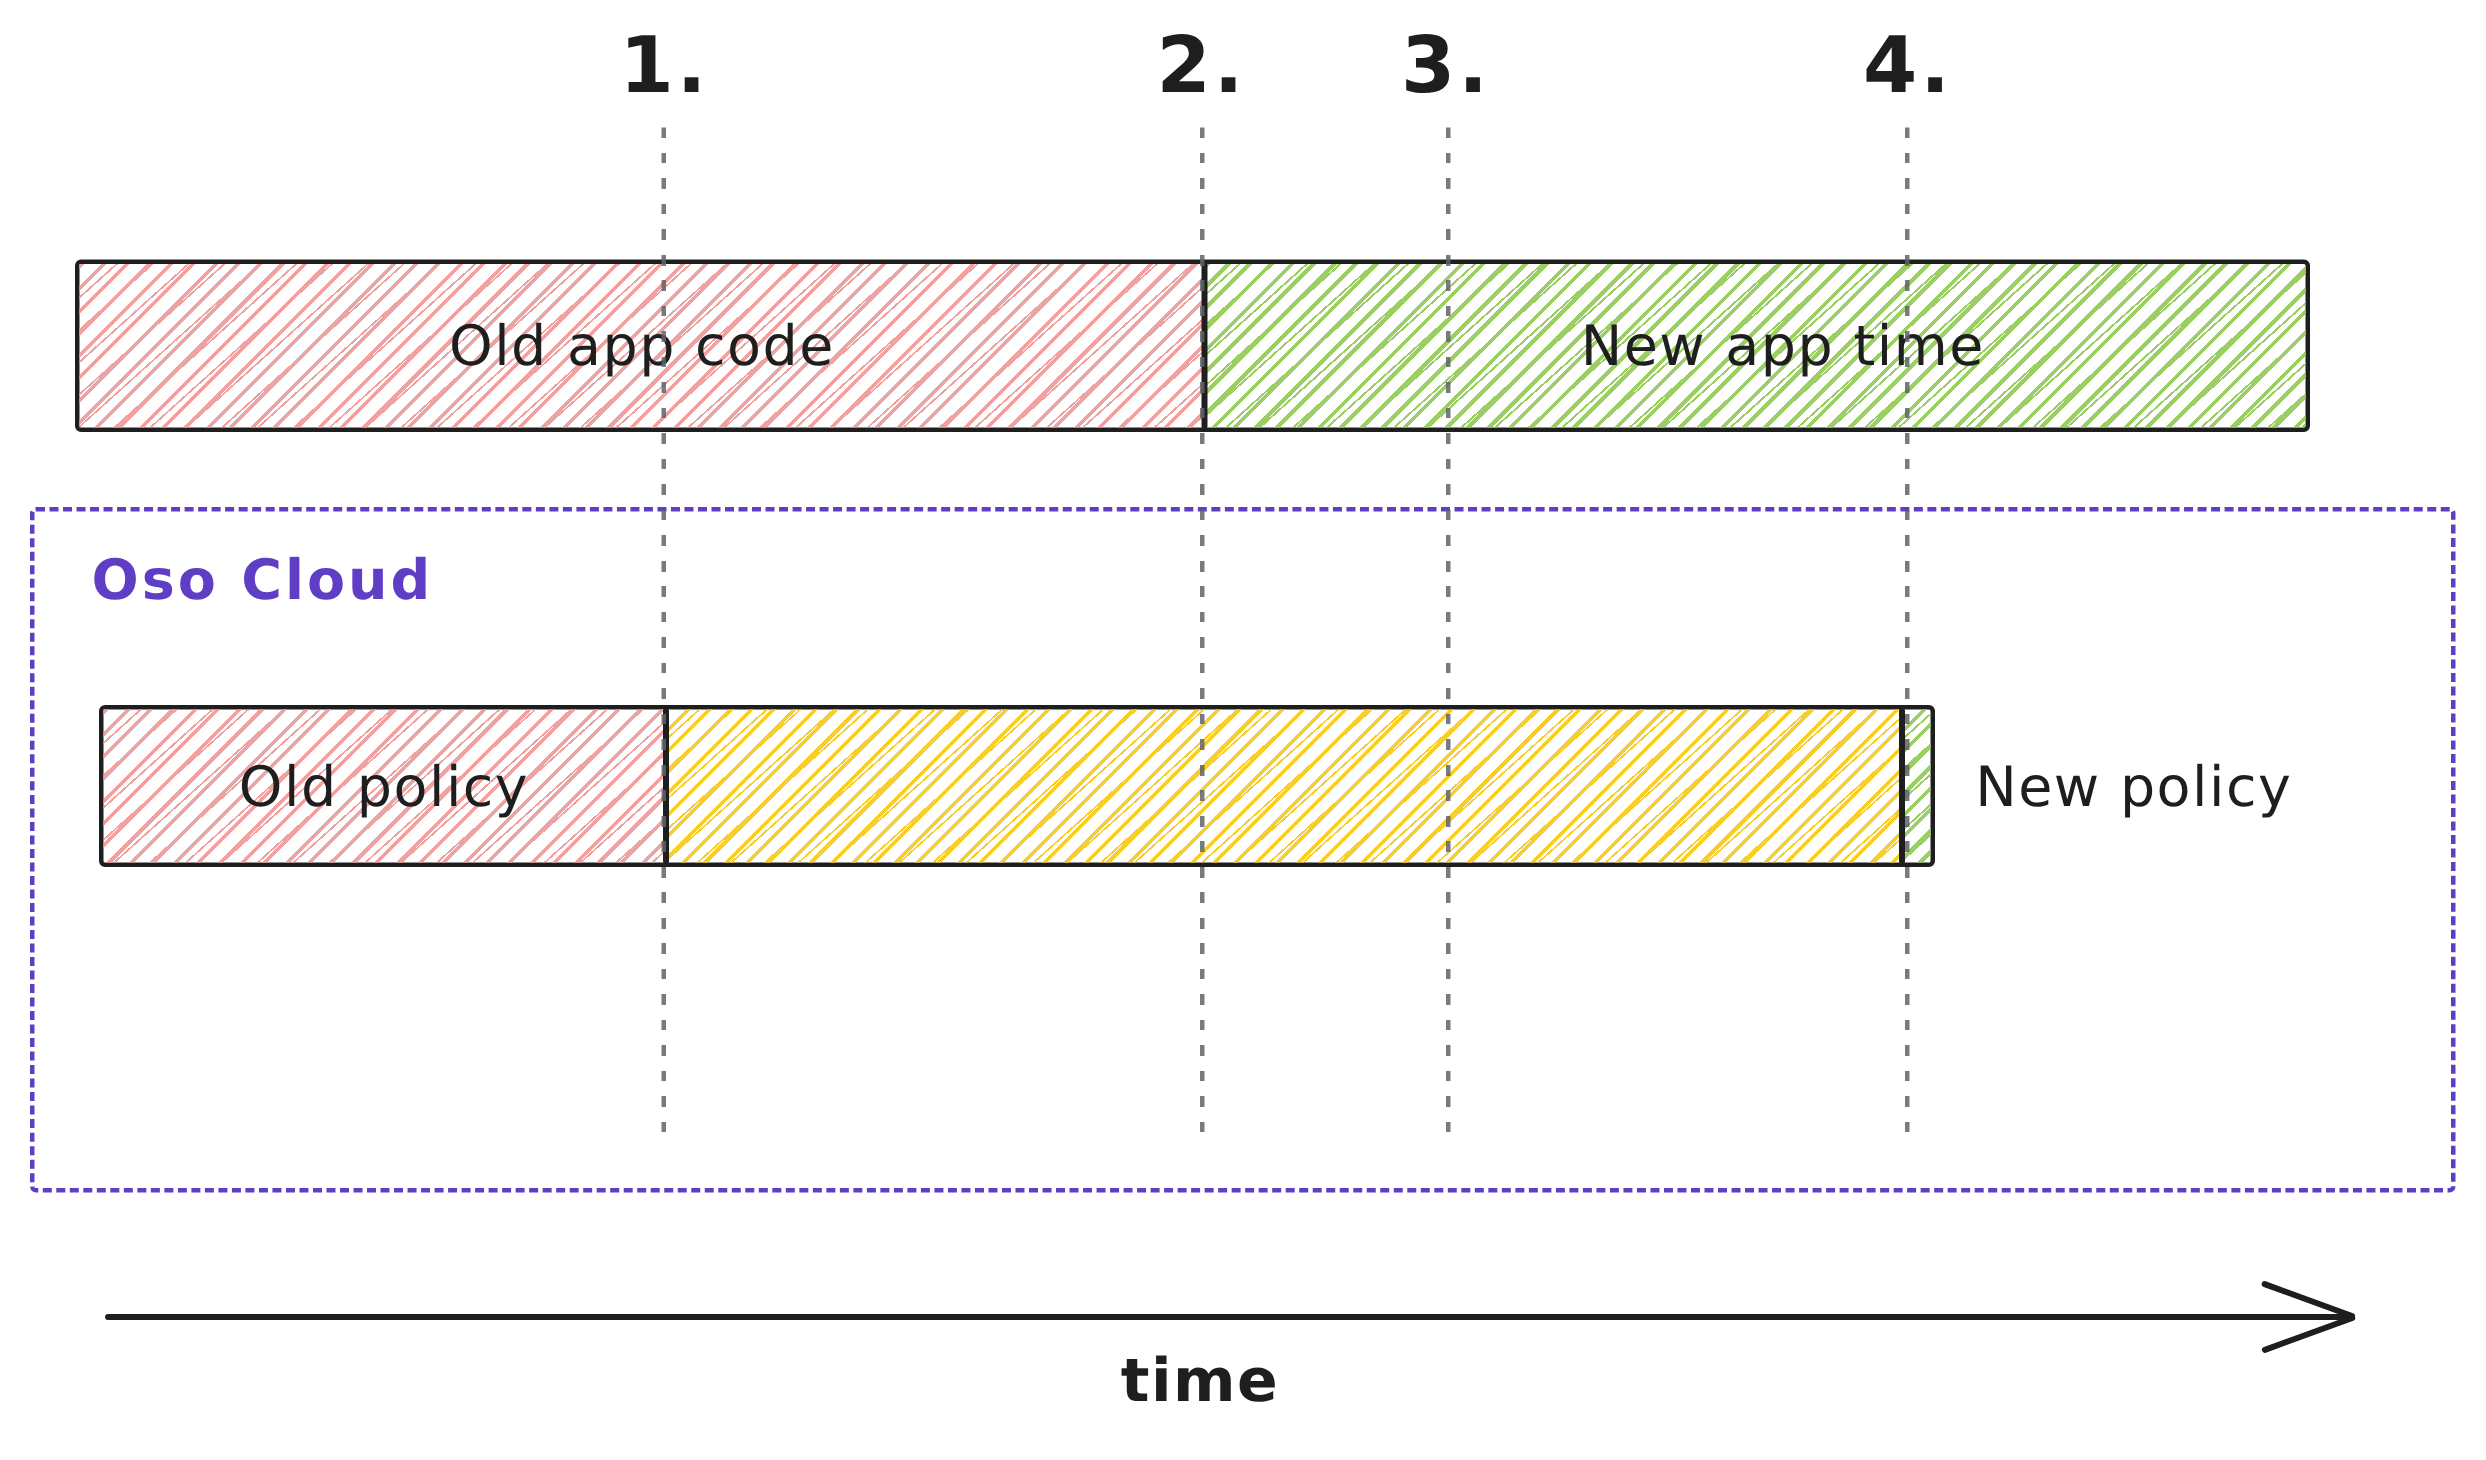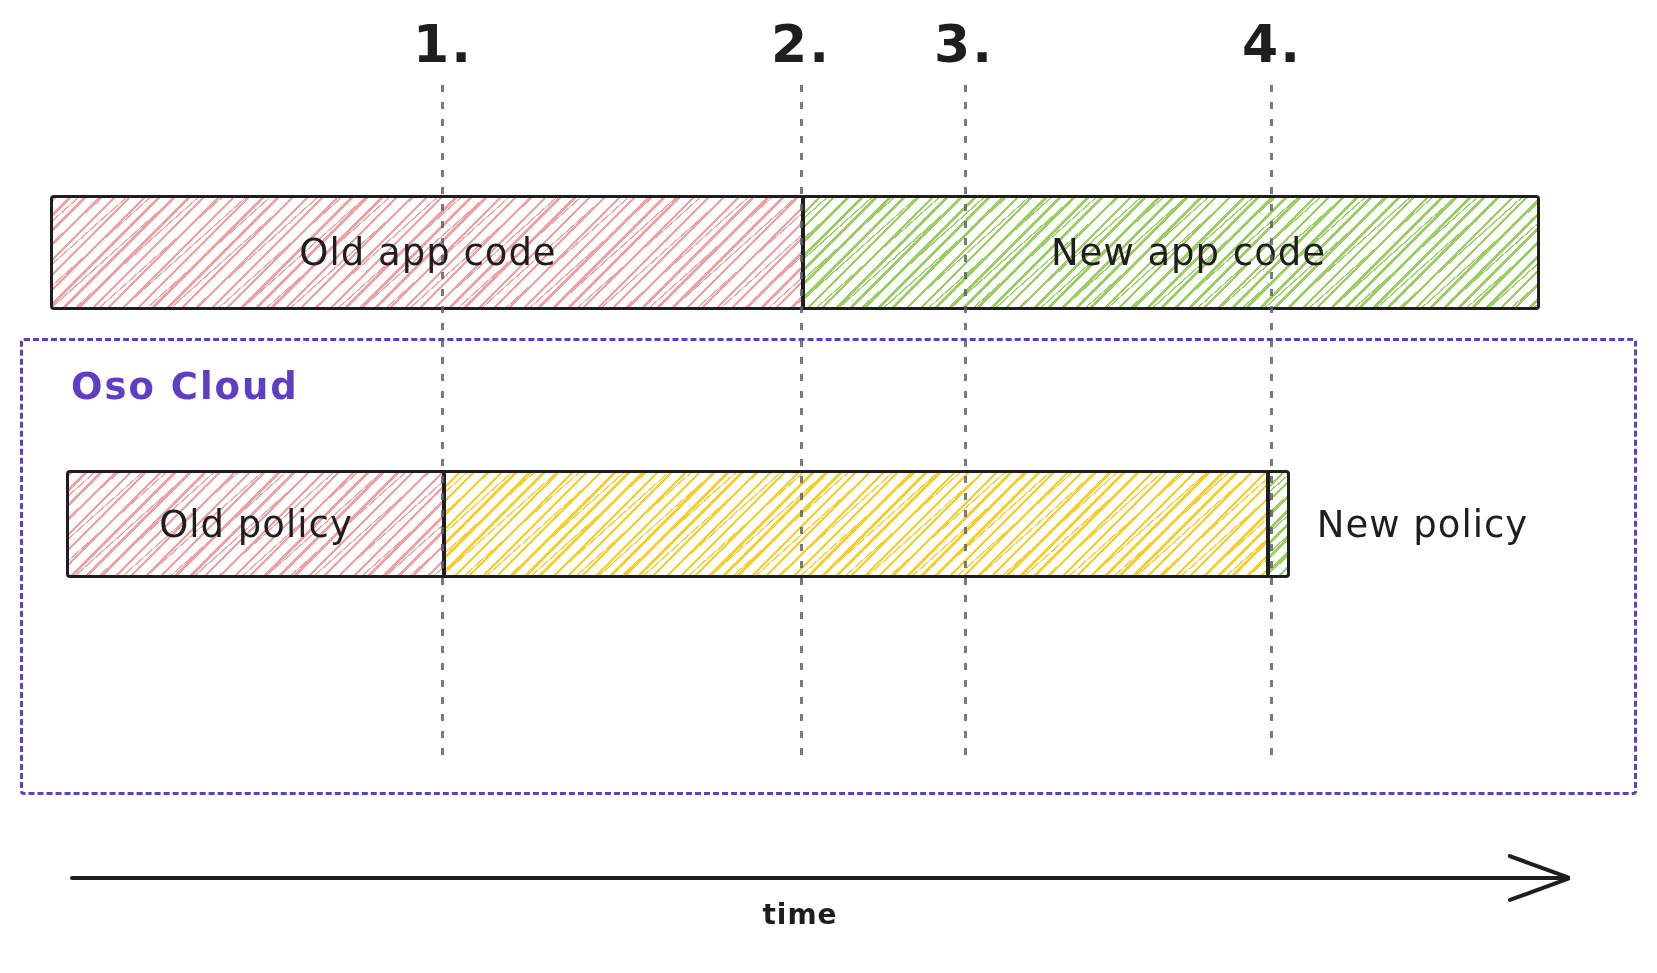--- a/index.html
+++ b/index.html
@@ -52,59 +52,59 @@
   .bar-label{
     position:absolute;top:0;bottom:0;display:flex;align-items:center;justify-content:center;
     font-size:37px;letter-spacing:1px;color:var(--ink);z-index:5;white-space:nowrap;
   }
   
   .oso-box{
     position:absolute;left:20px;top:338px;width:1617px;height:457px;
     border:3.5px dashed var(--purple);border-radius:4px;box-sizing:border-box;z-index:1;
   }
   .oso-label{
-    position:absolute;left:48px;top:24px;font-size:37px;font-weight:600;
+    position:absolute;left:38px;top:24px;font-size:37px;font-weight:600;
     letter-spacing:2px;color:var(--purple);white-space:nowrap;
   }
   
   .diag-line{
     position:absolute;height:3.5px;background:var(--ink);border-radius:2px;
     transform-origin:left center;z-index:3;
   }
   
   .axis-line{position:absolute;left:70px;top:876px;width:1500px;height:3.5px;background:var(--ink);border-radius:2px;z-index:2;}
   .axis-wing{position:absolute;left:1504px;top:876px;width:66px;height:3.5px;background:var(--ink);border-radius:2px;transform-origin:right center;z-index:2;}
   .wing-up{transform:rotate(20deg);}
   .wing-down{transform:rotate(-20deg);}
   .time-label{
     position:absolute;left:800px;top:898px;transform:translateX(-50%);
-    font-size:28px;font-weight:600;letter-spacing:1px;color:var(--ink);z-index:2;
+    font-size:40px;font-weight:600;letter-spacing:1px;color:var(--ink);z-index:2;
   }
 </style>
 </head>
 <body>
 
 <div class="canvas">
 
   <div class="phase-label" style="left:443px">1.</div>
   <div class="phase-label" style="left:801px">2.</div>
   <div class="phase-label" style="left:964px">3.</div>
   <div class="phase-label" style="left:1272px">4.</div>
 
   <div class="guide" style="left:440.5px"></div>
   <div class="guide" style="left:800px"></div>
   <div class="guide" style="left:964px"></div>
   <div class="guide" style="left:1269.5px"></div>
 
-  <div class="bar" style="left:50px;top:195px;width:1490px;height:115px">
+  <div class="bar" style="left:50px;top:173px;width:1490px;height:115px">
     <div class="fill hatch-red" style="left:0;width:750px"></div>
     <div class="fill hatch-green" style="left:750px;right:0"></div>
     <div class="divider" style="left:748px"></div>
     <div class="bar-label" style="left:0;width:750px">Old app code</div>
-    <div class="bar-label" style="left:750px;width:771px">New app code</div>
+    <div class="bar-label" style="left:750px;width:771px">New app time</div>
   </div>
 
   <div class="oso-box">
     <div class="oso-label">Oso Cloud</div>
   </div>
 
   <div class="bar" style="left:66px;top:470px;width:1224px;height:108px">
     <div class="fill hatch-red" style="left:0;width:374px"></div>
     <div class="fill hatch-yellow" style="left:374px;width:824px"></div>
     <div class="fill hatch-green" style="left:1198px;right:0"></div>

